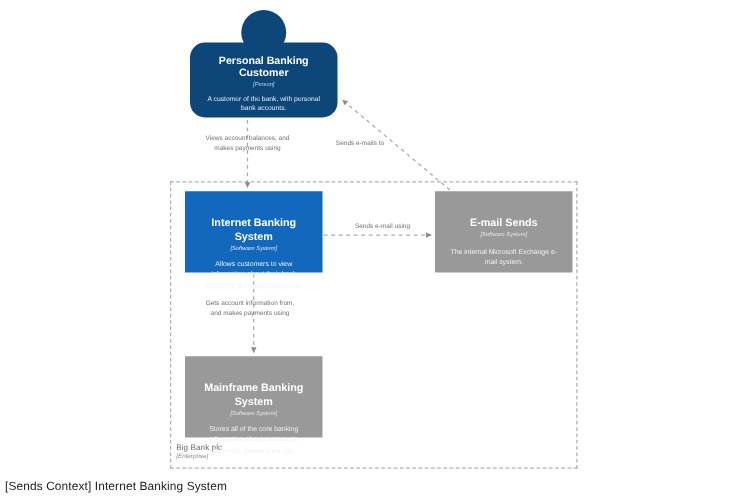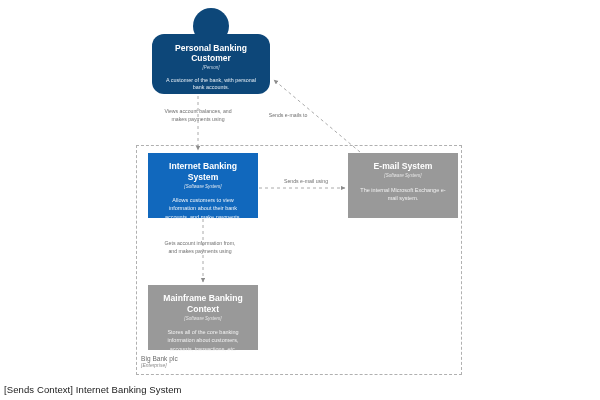--- a/index.html
+++ b/index.html
@@ -100,21 +100,21 @@
     line-height: 1.42;
     margin-top: 6px;
     padding: 0 5px;
   }
 
   
   .sysbox {
     position: absolute;
     box-sizing: border-box;
     text-align: center;
-    padding: 8px 8px 6px 8px;
+    padding: 20px 8px 6px 8px;
   }
   .sysbox.focus {
     background: #1168bd;
   }
   .sysbox.external {
     background: #999999;
   }
   .sys-title {
     color: #ffffff;
     font-size: 8.6px;
@@ -229,27 +229,27 @@
     </div>
   </div>
 
   <div id="ibs" class="sysbox focus">
     <div class="sys-title">Internet Banking System</div>
     <div class="sys-type">[Software System]</div>
     <div class="sys-desc">Allows customers to view information about their bank accounts, and make payments.</div>
   </div>
 
   <div id="email" class="sysbox external">
-    <div class="sys-title">E-mail System</div>
+    <div class="sys-title">E-mail Sends</div>
     <div class="sys-type">[Software System]</div>
     <div class="sys-desc">The internal Microsoft Exchange e-mail system.</div>
   </div>
 
   <div id="mainframe" class="sysbox external">
-    <div class="sys-title">Mainframe Banking Context</div>
+    <div class="sys-title">Mainframe Banking System</div>
     <div class="sys-type">[Software System]</div>
     <div class="sys-desc">Stores all of the core banking information about customers, accounts, transactions, etc.</div>
   </div>
 
   <div id="rel-views" class="rel-label">Views account balances, and makes payments using</div>
   <div id="rel-sendsmails" class="rel-label">Sends e-mails to</div>
   <div id="rel-sendsemail" class="rel-label">Sends e-mail using</div>
   <div id="rel-gets" class="rel-label">Gets account information from, and makes payments using</div>
 
   <div class="caption">[Sends Context] Internet Banking System</div>

